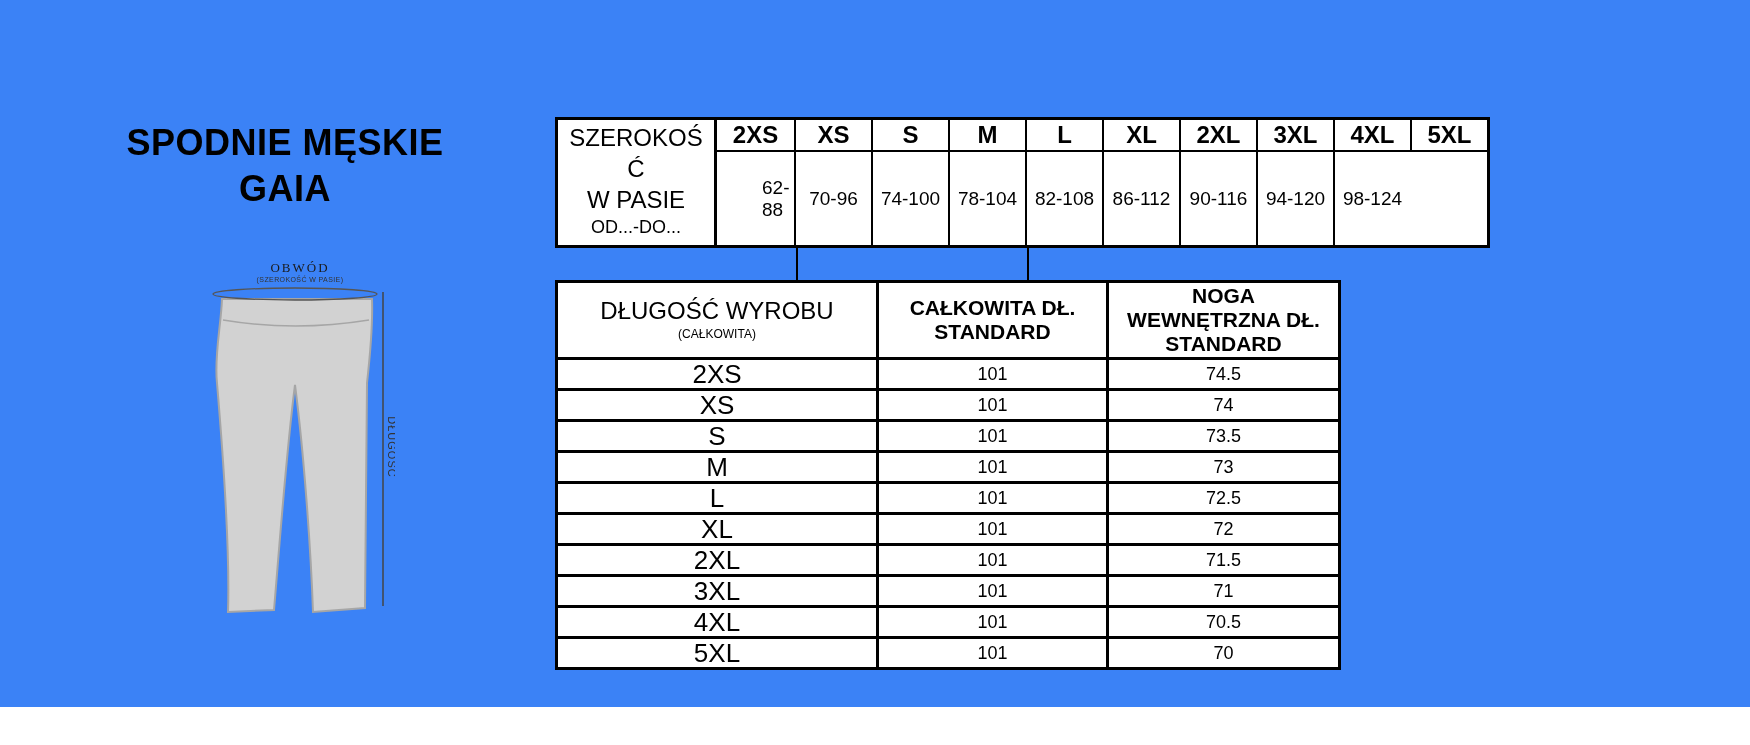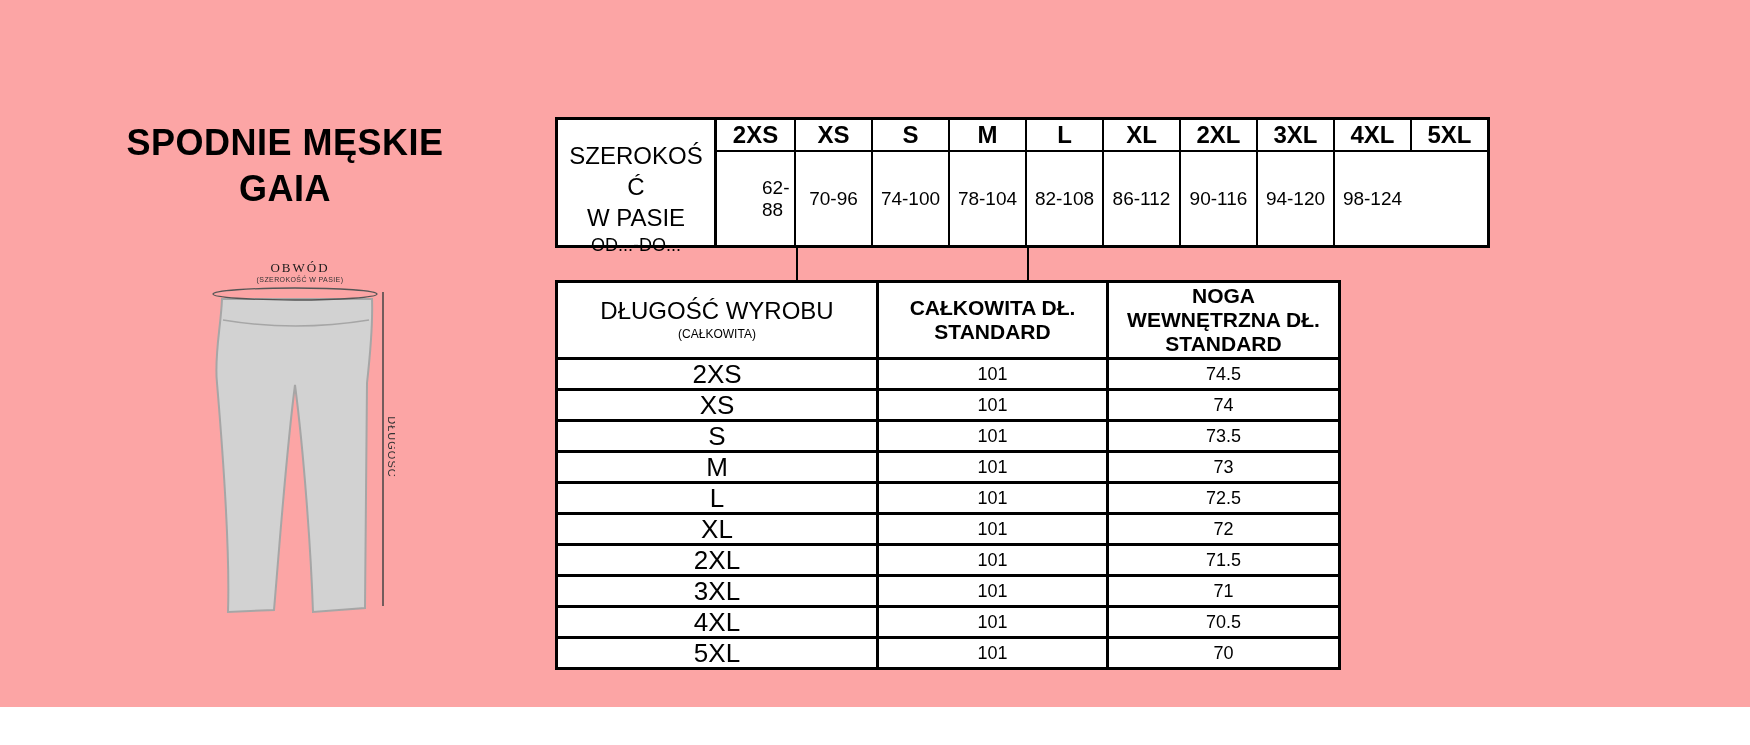--- a/index.html
+++ b/index.html
@@ -1,35 +1,35 @@
 <!DOCTYPE html>
 <html><head>
 <meta charset="utf-8">
 <style>
   html,body{margin:0;padding:0;background:#fff;}
   body{width:1750px;height:745px;position:relative;font-family:"Liberation Sans", sans-serif;color:#000;overflow:hidden;}
-  .canvas{position:absolute;left:0;top:0;width:1750px;height:707px;background:#fca5a5;}
+  .canvas{position:absolute;left:0;top:0;width:1750px;height:707px;background:#3b82f6;}
 
   
   .title{position:absolute;left:85px;top:120px;width:400px;text-align:center;
          font-weight:bold;font-size:36px;line-height:46px;letter-spacing:0.5px;}
 
   
   .obwod-label{position:absolute;left:195px;top:260px;width:210px;text-align:center;
                font-size:13px;letter-spacing:2px;color:#1a1a1a;font-family:Liberation Serif, serif;}
   .obwod-sub{position:absolute;left:195px;top:276px;width:210px;text-align:center;
              font-size:7px;letter-spacing:0.4px;color:#333;}
   .pants-svg{position:absolute;left:183px;top:284px;width:212px;height:330px;}
 
   
   .waist-table{position:absolute;left:555px;top:117px;width:935px;height:131px;
                box-sizing:border-box;border:3px solid #000;display:grid;
                grid-template-columns:159px repeat(10,77px);grid-template-rows:32px 93px;background:#fff;}
   .wt-head{grid-row:1/3;grid-column:1;border-right:3px solid #000;
-           display:flex;flex-direction:column;align-items:center;justify-content:flex-start;padding-top:20px;box-sizing:border-box;}
+           display:flex;flex-direction:column;align-items:center;justify-content:flex-start;padding-top:2px;box-sizing:border-box;}
   .wt-head-line{font-size:24px;line-height:31px;}
   .wt-head-sub{font-size:18px;line-height:24px;}
   .wt-size{grid-row:1;display:flex;align-items:center;justify-content:center;
            font-weight:bold;font-size:24px;border-left:2px solid #000;border-bottom:2px solid #000;box-sizing:border-box;}
   .wt-range{grid-row:2;display:flex;align-items:center;justify-content:center;
             font-size:19px;border-left:2px solid #000;box-sizing:border-box;}
   .waist-table > :nth-child(2){border-left:none;}
   .waist-table > :nth-child(12){border-left:none;padding-left:45px;}
 
   

